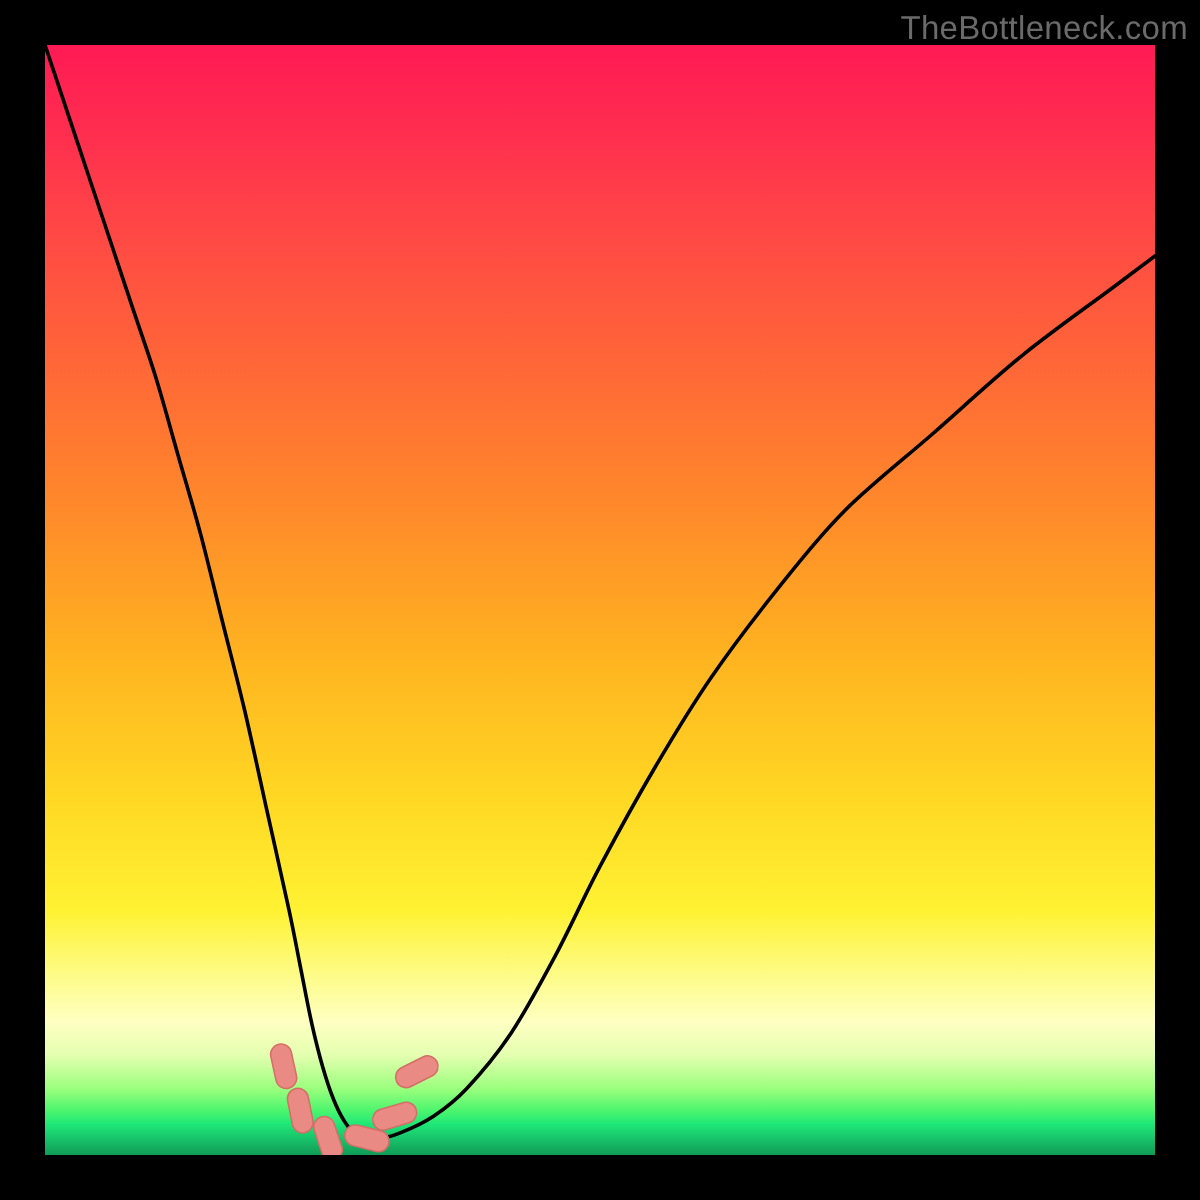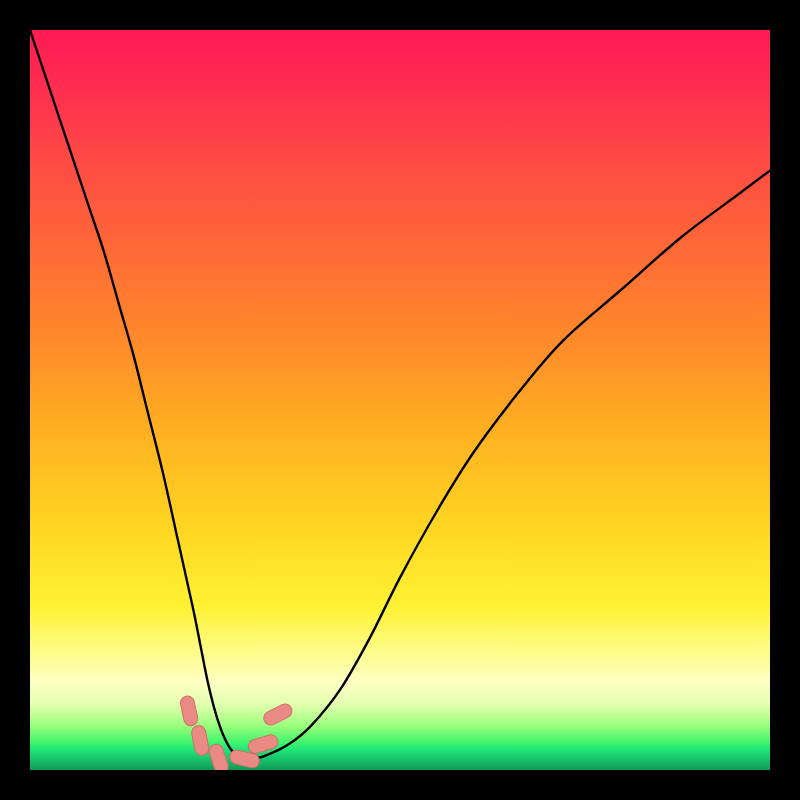--- a/index.html
+++ b/index.html
@@ -71,13 +71,14 @@
       <g id="markers">
           <rect x="144.10" y="673.80" width="30" height="14" rx="7" ry="7" fill="#e98a84" stroke="#d46e67" stroke-width="1" transform="rotate(77.7 159.10 680.80)"></rect>
           <rect x="155.20" y="703.40" width="30" height="14" rx="7" ry="7" fill="#e98a84" stroke="#d46e67" stroke-width="1" transform="rotate(78.7 170.20 710.40)"></rect>
           <rect x="173.70" y="721.90" width="30" height="14" rx="7" ry="7" fill="#e98a84" stroke="#d46e67" stroke-width="1" transform="rotate(71.6 188.70 728.90)"></rect>
           <rect x="199.60" y="721.90" width="30" height="14" rx="7" ry="7" fill="#e98a84" stroke="#d46e67" stroke-width="1" transform="rotate(14.0 214.60 728.90)"></rect>
           <rect x="218.10" y="707.10" width="30" height="14" rx="7" ry="7" fill="#e98a84" stroke="#d46e67" stroke-width="1" transform="rotate(-16.5 233.10 714.10)"></rect>
           <rect x="232.90" y="677.50" width="30" height="14" rx="7" ry="7" fill="#e98a84" stroke="#d46e67" stroke-width="1" transform="rotate(-26.6 247.90 684.50)"></rect>
         </g>
     </svg>
   </div>
+  <div class="watermark">TheBottleneck.com</div>
 </div>
 
 </body></html>

